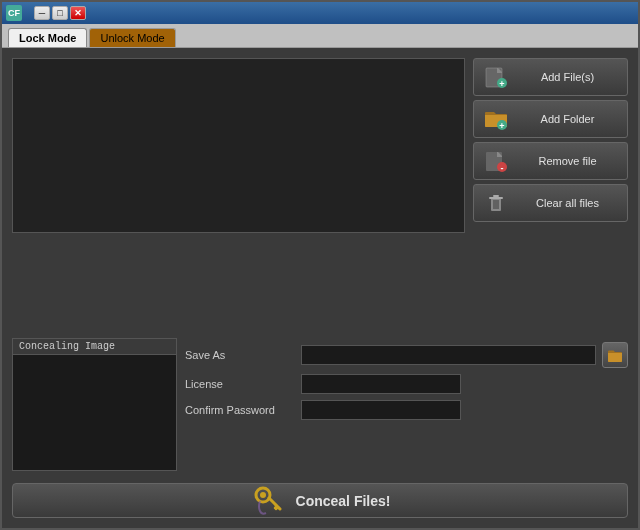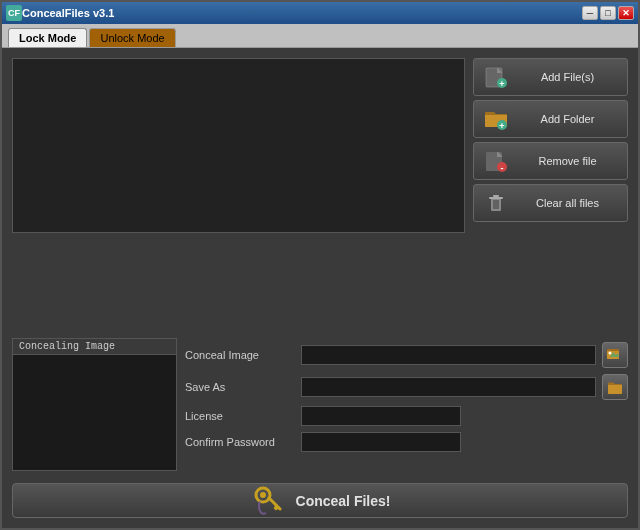--- a/index.html
+++ b/index.html
@@ -23,21 +23,21 @@
       background: linear-gradient(to bottom, #3a6ea5, #1e4d88);
       height: 22px;
       display: flex;
       align-items: center;
       padding: 0 4px;
       flex-shrink: 0;
     }
     .title-bar-icon {
       width: 16px;
       height: 16px;
-      margin-right: 0;
+      margin-right: 12px;
       background: #4a9;
       border-radius: 2px;
       display: flex; align-items: center; justify-content: center;
       font-size: 9px; color: white; font-weight: bold;
     }
     .title-bar-text {
       color: white;
       font-weight: bold;
       font-size: 11px;
       flex: 1;
@@ -226,21 +226,20 @@
   </style>
 </head>
 <body>
 
 <div class="window">
 
   <div class="title-bar">
     <div class="title-bar-icon">
       <span>CF</span>
     </div>
-    <span class="title-bar-text">ConcealFiles v3.1</span>
     <div class="title-bar-buttons">
       <div class="tb-btn minimize">─</div>
       <div class="tb-btn maximize">□</div>
       <div class="tb-btn close">✕</div>
     </div>
   </div>
 
   <div class="menu-bar">
     <div class="menu-tab active">Lock Mode</div>
     <div class="menu-tab">Unlock Mode</div>
@@ -303,32 +302,20 @@
 
     <div class="bottom-section">
 
       <div class="concealing-image-box">
         <div class="ci-label">Concealing Image</div>
         <div class="ci-preview"></div>
       </div>
 
       <div class="form-section">
         <div class="form-row">
-          <span class="form-label">Conceal Image</span>
-          <input class="form-input" type="text" value="" style="">
-          <div class="browse-btn">
-            <svg width="18" height="18" viewBox="0 0 18 18">
-              <rect x="1" y="3" width="12" height="10" rx="1" fill="#a07020"></rect>
-              <rect x="1" y="5" width="12" height="8" rx="1" fill="#c8902a"></rect>
-              <polygon points="4,11 7,6 10,9 12,7 13,11" fill="#4a7" opacity="0.7"></polygon>
-              <circle cx="4" cy="7" r="1.5" fill="#ffe"></circle>
-            </svg>
-          </div>
-        </div>
-        <div class="form-row">
           <span class="form-label">Save As</span>
           <input class="form-input" type="text" value="" style="">
           <div class="browse-btn">
             <svg width="18" height="18" viewBox="0 0 18 18">
               <path d="M2,6 L2,15 Q2,16 3,16 L15,16 Q16,16 16,15 L16,7 Q16,6 15,6 L9,6 L7.5,4.5 L3,4.5 Q2,4.5 2,5.5 Z" fill="#a07020"></path>
               <path d="M2,7 L16,7 L16,15 Q16,16 15,16 L3,16 Q2,16 2,15 Z" fill="#c8902a"></path>
             </svg>
           </div>
         </div>
         <div class="form-row">

